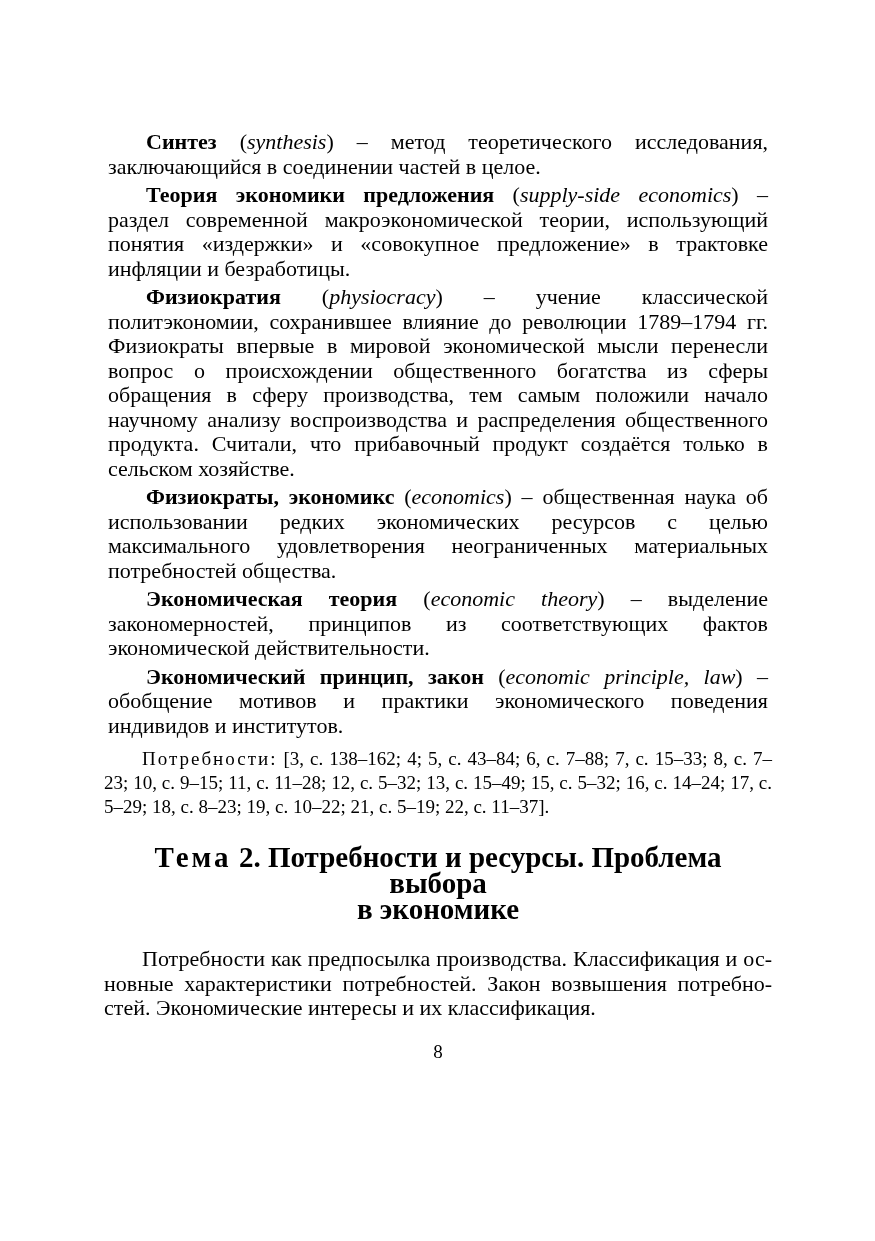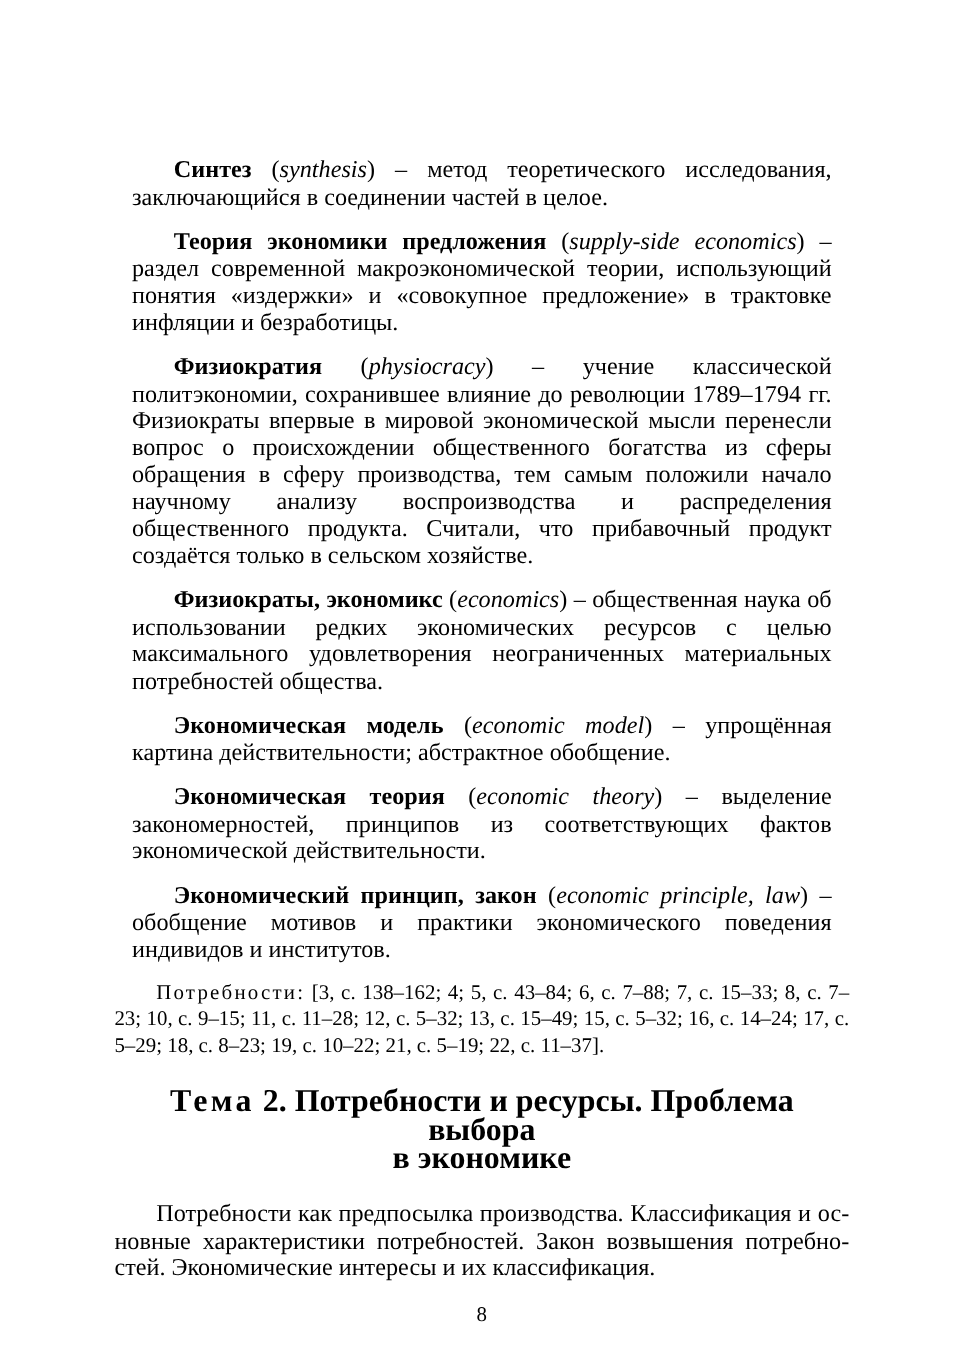--- a/index.html
+++ b/index.html
@@ -11,21 +11,21 @@
     background: #ffffff;
     padding: 126px 103px 0 104px;
     font-family: "Liberation Serif", "DejaVu Serif", serif;
     font-size: 22px;
     line-height: 24.5px;
     color: #000000;
     overflow: hidden;
     hyphens: manual;
   }
   .entry {
-    margin: 16px;
+    margin: 4px;
     text-indent: 38px;
     text-align: justify;
   }
   .entry b { font-weight: bold; }
   .entry i { font-style: italic; }
   .literature {
     margin: 9px 0 0 0;
     font-size: 19px;
     line-height: 24px;
     text-indent: 38px;
@@ -57,21 +57,20 @@
 </head>
 <body>
 
 <div class="page">
 
   <div id="glossary">
       <p class="entry"><b>Синтез</b><span> (</span><i>synthesis</i><span>) – </span><span>метод теоретического исследования, заключа­ющийся в соединении частей в целое.</span></p>
       <p class="entry"><b>Теория экономики предложения</b><span> (</span><i>supply-side economics</i><span>) – </span><span>раздел современной макроэкономической теории, использующий понятия «издержки» и «совокупное предложение» в трактовке инфляции и без­работицы.</span></p>
       <p class="entry"><b>Физиократия</b><span> (</span><i>physiocracy</i><span>) – </span><span>учение классической политэкономии, сохранившее влияние до революции 1789–1794 гг. Физиократы впер­вые в мировой экономической мысли перенесли вопрос о происхожде­нии общественного богатства из сферы обращения в сферу производ­ства, тем самым положили начало научному анализу воспроизводства и распределения общественного продукта. Считали, что прибавочный продукт создаётся только в сельском хозяйстве.</span></p>
       <p class="entry"><b>Физиократы, экономикс</b><span> (</span><i>economics</i><span>) – </span><span>общественная наука об ис­пользовании редких экономических ресурсов с целью максимального удовлетворения неограниченных материальных потребностей обще­ства.</span></p>
-      <p class="entry"><b>Экономическая модель</b><span> (</span><i>economic model</i><span>) – </span><span>упрощённая картина действительности; абстрактное обобщение.</span></p>
       <p class="entry"><b>Экономическая теория</b><span> (</span><i>economic theory</i><span>) – </span><span>выделение закономер­ностей, принципов из соответствующих фактов экономической дей­ствительности.</span></p>
       <p class="entry"><b>Экономический принцип, закон</b><span> (</span><i>economic principle, law</i><span>) – </span><span>обоб­щение мотивов и практики экономического поведения индивидов и институтов.</span></p>
     </div>
 
   <p class="literature"><span class="ls">Потребности:</span> <span>[3, с. 138–162; 4; 5, с. 43–84; 6, с. 7–88; 7, с. 15–33; 8, с. 7–23; 10, с. 9–15; 11, с. 11–28; 12, с. 5–32; 13, с. 15–49; 15, с. 5–32; 16, с. 14–24; 17, с. 5–29; 18, с. 8–23; 19, с. 10–22; 21, с. 5–19; 22, с. 11–37].</span></p>
 
   <h2 class="heading"><span class="ls">Тема</span> <span>2. Потребности и ресурсы. Проблема выбора
 в экономике</span></h2>
 
   <p class="summary">Потребности как предпосылка производства. Классификация и ос­новные характеристики потребностей. Закон возвышения потребно­стей. Экономические интересы и их классификация.</p>

